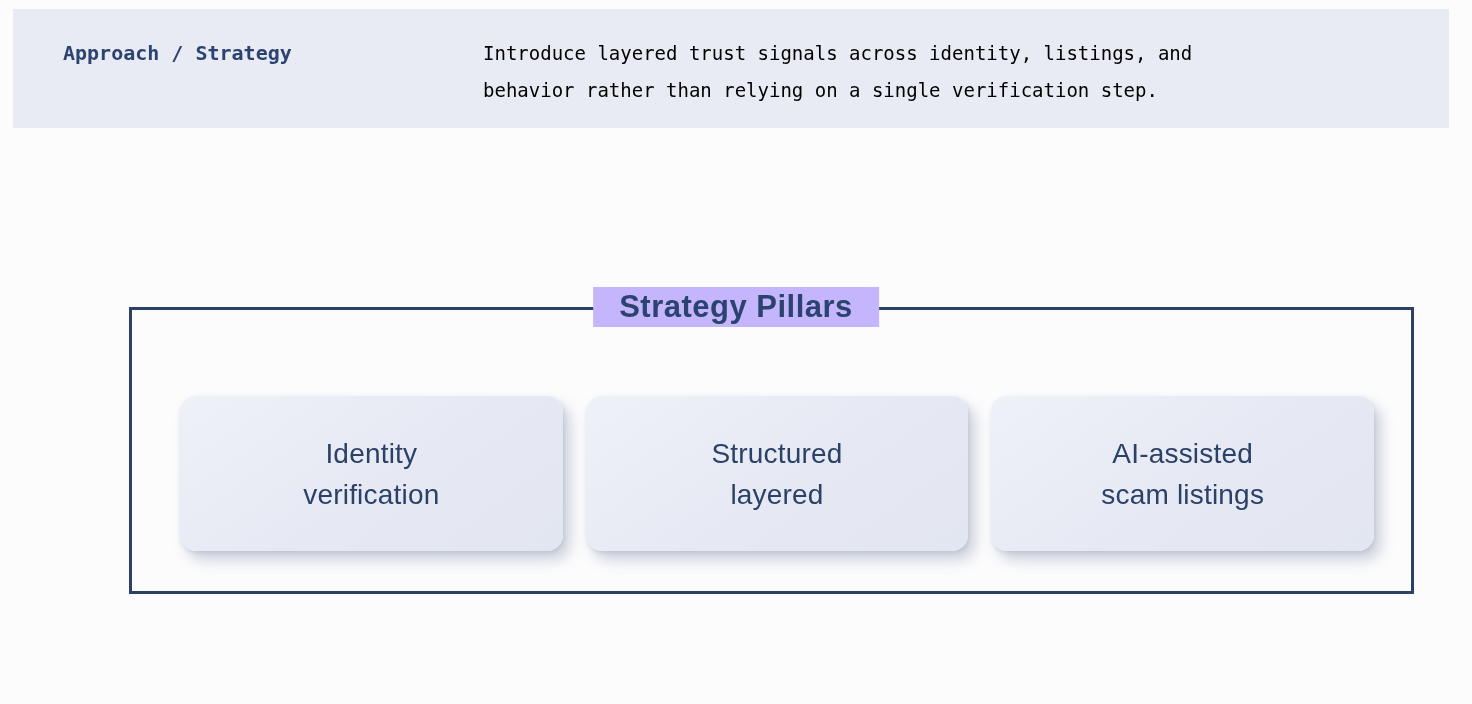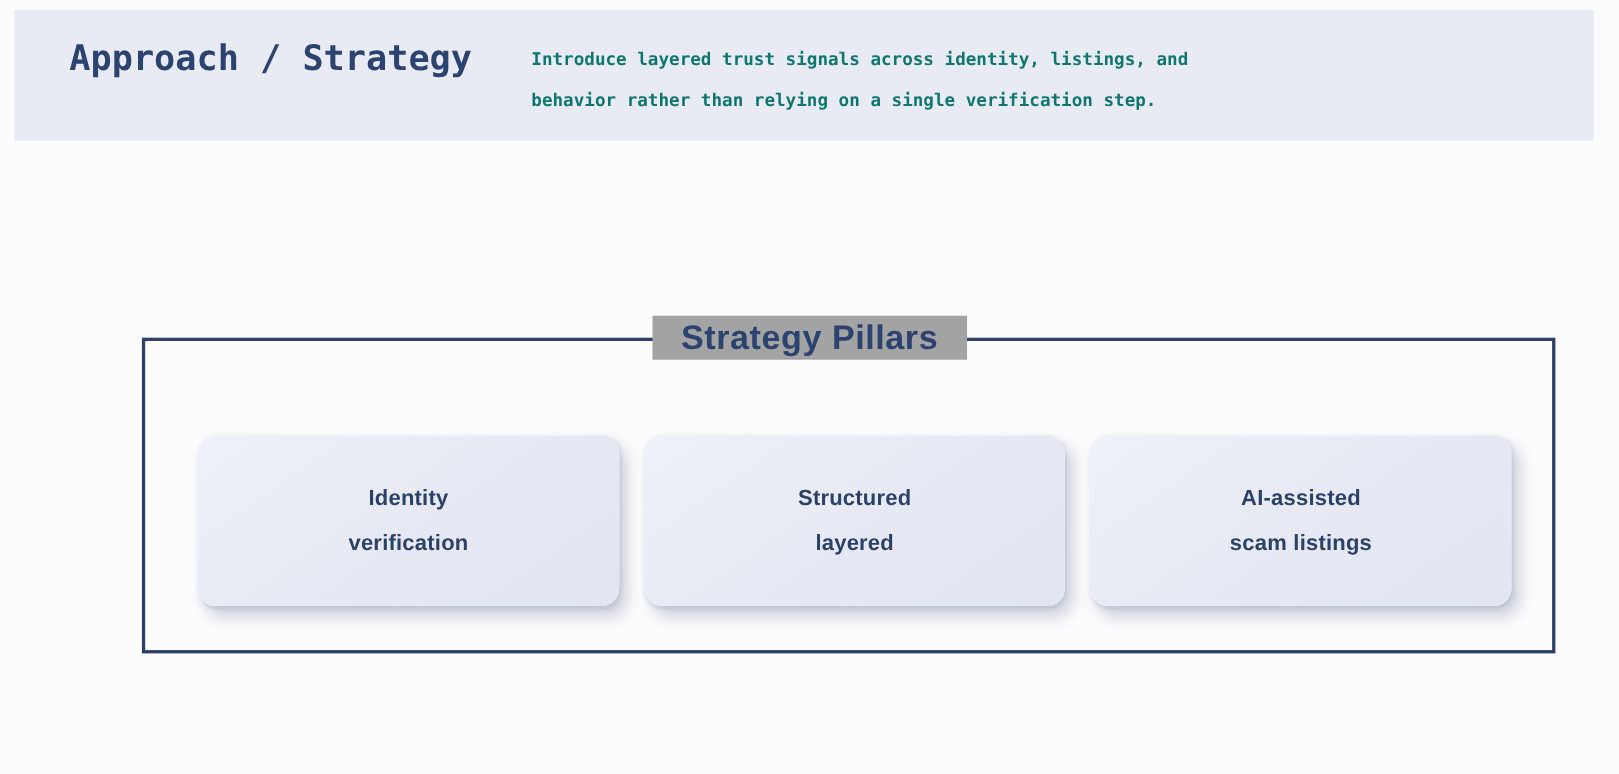--- a/index.html
+++ b/index.html
@@ -26,51 +26,51 @@
     box-sizing: border-box;
     padding: 26px 0 0 50px;
     display: flex;
     align-items: flex-start;
   }
   .header-title {
     margin: 0;
     width: 420px;
     flex: 0 0 420px;
     font-family: "DejaVu Sans Mono", "Liberation Mono", monospace;
-    font-size: 32px;
+    font-size: 20px;
     font-weight: 700;
     color: #2c4370;
     line-height: 36px;
   }
   .header-desc {
     margin: 0;
     font-family: "DejaVu Sans Mono", "Liberation Mono", monospace;
-    font-size: 16px;
-    font-weight: 700;
-    color: #0f766e;
+    font-size: 19px;
+    font-weight: 400;
+    color: #000000;
     line-height: 37px;
     white-space: pre-line;
   }
 
   
   .pillars-box {
     position: absolute;
     left: 129px;
     top: 307px;
     width: 1285px;
     height: 287px;
     box-sizing: border-box;
     border: 3px solid #2c4166;
   }
   .pillars-legend {
     position: absolute;
     left: 604px;
     top: -3px;
     transform: translate(-50%, -50%);
-    background: #a3a3a3;
+    background: #c4b5fd;
     padding: 2px 26px;
     font-size: 31px;
     font-weight: 700;
     color: #2c4370;
     white-space: nowrap;
     letter-spacing: 0.5px;
   }
   .cards-row {
     position: absolute;
     left: 48px;
@@ -85,22 +85,22 @@
     border-radius: 16px;
     background: linear-gradient(145deg, #eff1f8 0%, #e6e9f3 55%, #e2e6f1 100%);
     box-shadow: 7px 9px 14px rgba(148, 158, 182, 0.45),
                 1px 2px 4px rgba(148, 158, 182, 0.30);
     display: flex;
     align-items: center;
     justify-content: center;
     text-align: center;
   }
   .pillar-card .card-label {
-    font-size: 20px;
-    font-weight: 700;
+    font-size: 28px;
+    font-weight: 400;
     color: #2b4168;
     line-height: 41px;
     white-space: pre-line;
     letter-spacing: 0.2px;
   }
 </style>
 </head>
 <body>
 
 <header class="header-bar">

